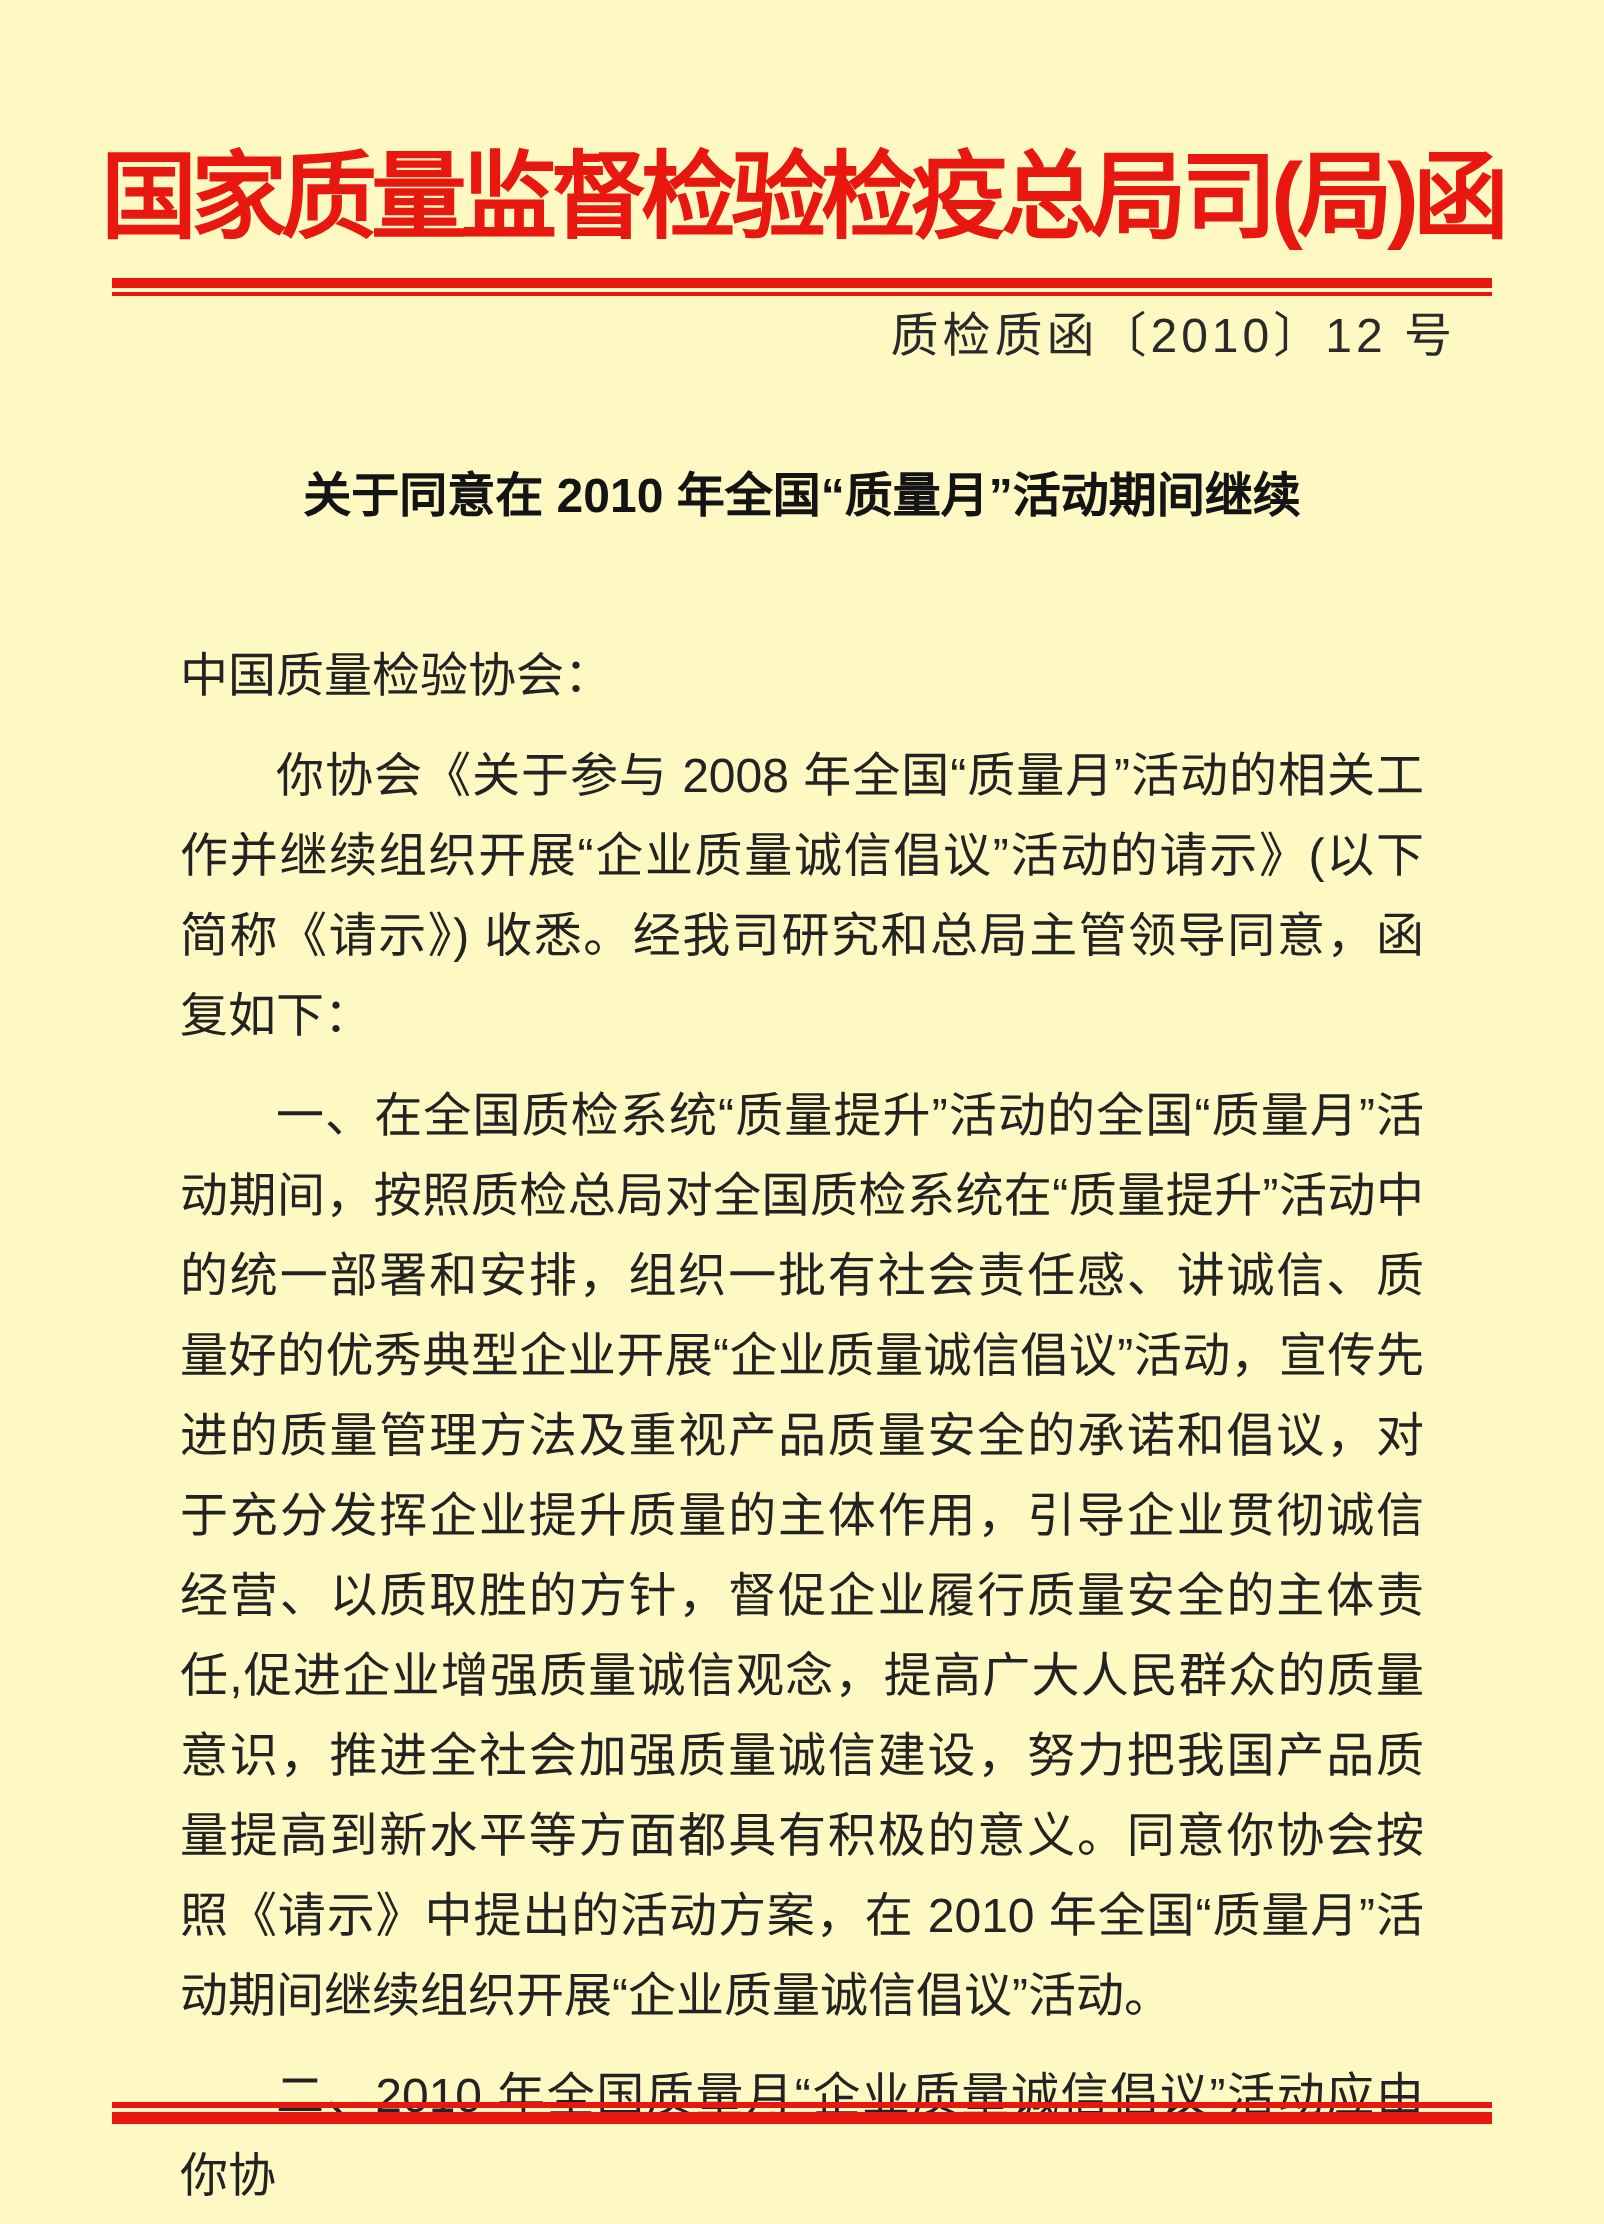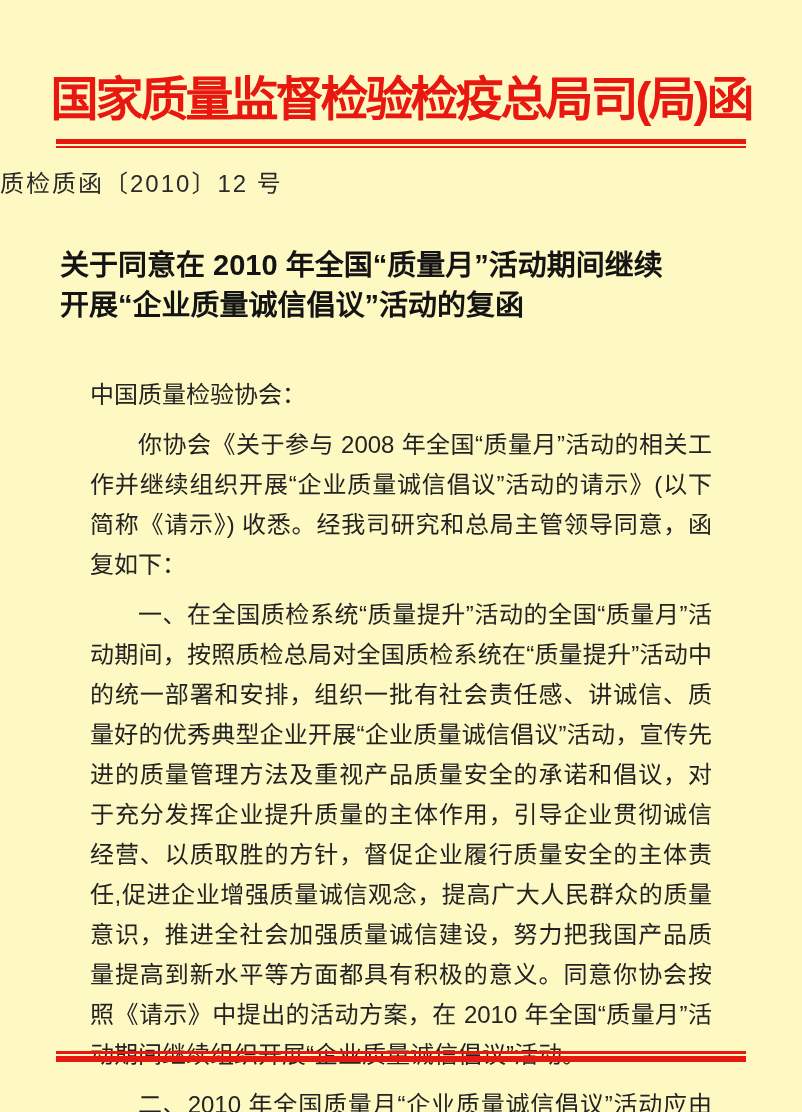--- a/index.html
+++ b/index.html
@@ -43,33 +43,33 @@
     top: 1051px;
     left: 56px;
     width: 690px;
   }
   .rule-bottom .bar-thin  { height: 3px; background: #e8170f; }
   .rule-bottom .bar-gap   { height: 2px; background: transparent; }
   .rule-bottom .bar-thick { height: 6px; background: #e8170f; }
 
   
   .doc-number {
-    margin-top: 16px;
+    margin-top: 0;
     padding-right: 74px;
-    text-align: left;
+    text-align: right;
     font-size: 24px;
     letter-spacing: 2px;
     color: #2a2a2a;
   }
 
   
   .doc-title {
     margin: 46px 60px 0;
-    text-align: left;
-    font-size: 29px;
+    text-align: center;
+    font-size: 24px;
     line-height: 40px;
     font-weight: 700;
     color: #141414;
   }
 
   
   .doc-body {
     margin: 50px 80px 0;
     font-size: 24px;
     line-height: 40px;
@@ -94,21 +94,20 @@
   <div class="rule rule-top">
     <div class="bar-thick"></div>
     <div class="bar-gap"></div>
     <div class="bar-thin"></div>
   </div>
 
   <div class="doc-number">质检质函〔2010〕12 号</div>
 
   <div class="doc-title">
     <div>关于同意在 2010 年全国“质量月”活动期间继续</div>
-    <div>开展“企业质量诚信倡议”活动的复函</div>
   </div>
 
   <div class="doc-body">
     <p>中国质量检验协会：</p>
     <p class="indent">你协会《关于参与 2008 年全国“质量月”活动的相关工作并继续组织开展“企业质量诚信倡议”活动的请示》(以下简称《请示》) 收悉。经我司研究和总局主管领导同意，函复如下：</p>
     <p class="indent">一、在全国质检系统“质量提升”活动的全国“质量月”活动期间，按照质检总局对全国质检系统在“质量提升”活动中的统一部署和安排，组织一批有社会责任感、讲诚信、质量好的优秀典型企业开展“企业质量诚信倡议”活动，宣传先进的质量管理方法及重视产品质量安全的承诺和倡议，对于充分发挥企业提升质量的主体作用，引导企业贯彻诚信经营、以质取胜的方针，督促企业履行质量安全的主体责任,促进企业增强质量诚信观念，提高广大人民群众的质量意识，推进全社会加强质量诚信建设，努力把我国产品质量提高到新水平等方面都具有积极的意义。同意你协会按照《请示》中提出的活动方案，在 2010 年全国“质量月”活动期间继续组织开展“企业质量诚信倡议”活动。</p>
     <p class="indent">二、2010 年全国质量月“企业质量诚信倡议”活动应由你协</p>
   </div>
 
   <div class="rule-bottom">

